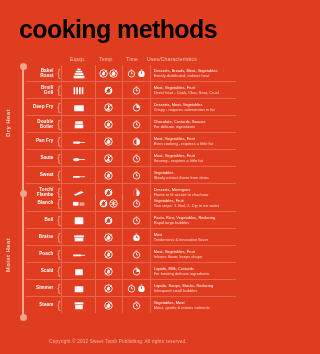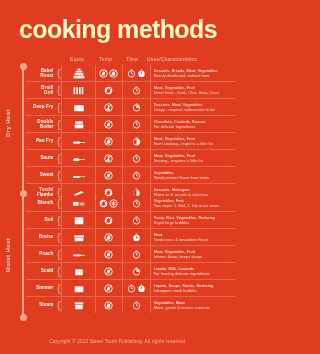--- a/index.html
+++ b/index.html
@@ -10,21 +10,21 @@
     color:#ffffff;
     -webkit-font-smoothing:antialiased;
   }
   .page{position:relative;width:236px;height:354px;box-sizing:border-box;}
 
   
   .title{
     position:absolute;top:17px;left:0;width:236px;
     text-align:center;
     font-size:25px;font-weight:bold;letter-spacing:-0.6px;
-    color:#fef9c3;
+    color:#000000;
     line-height:1;
   }
 
   
   .col-headers{
     position:absolute;top:54px;left:62px;width:174px;height:10px;
     display:flex;align-items:center;
   }
   .ch{
     font-size:5px;color:#f4c9ba;letter-spacing:.2px;text-align:center;

